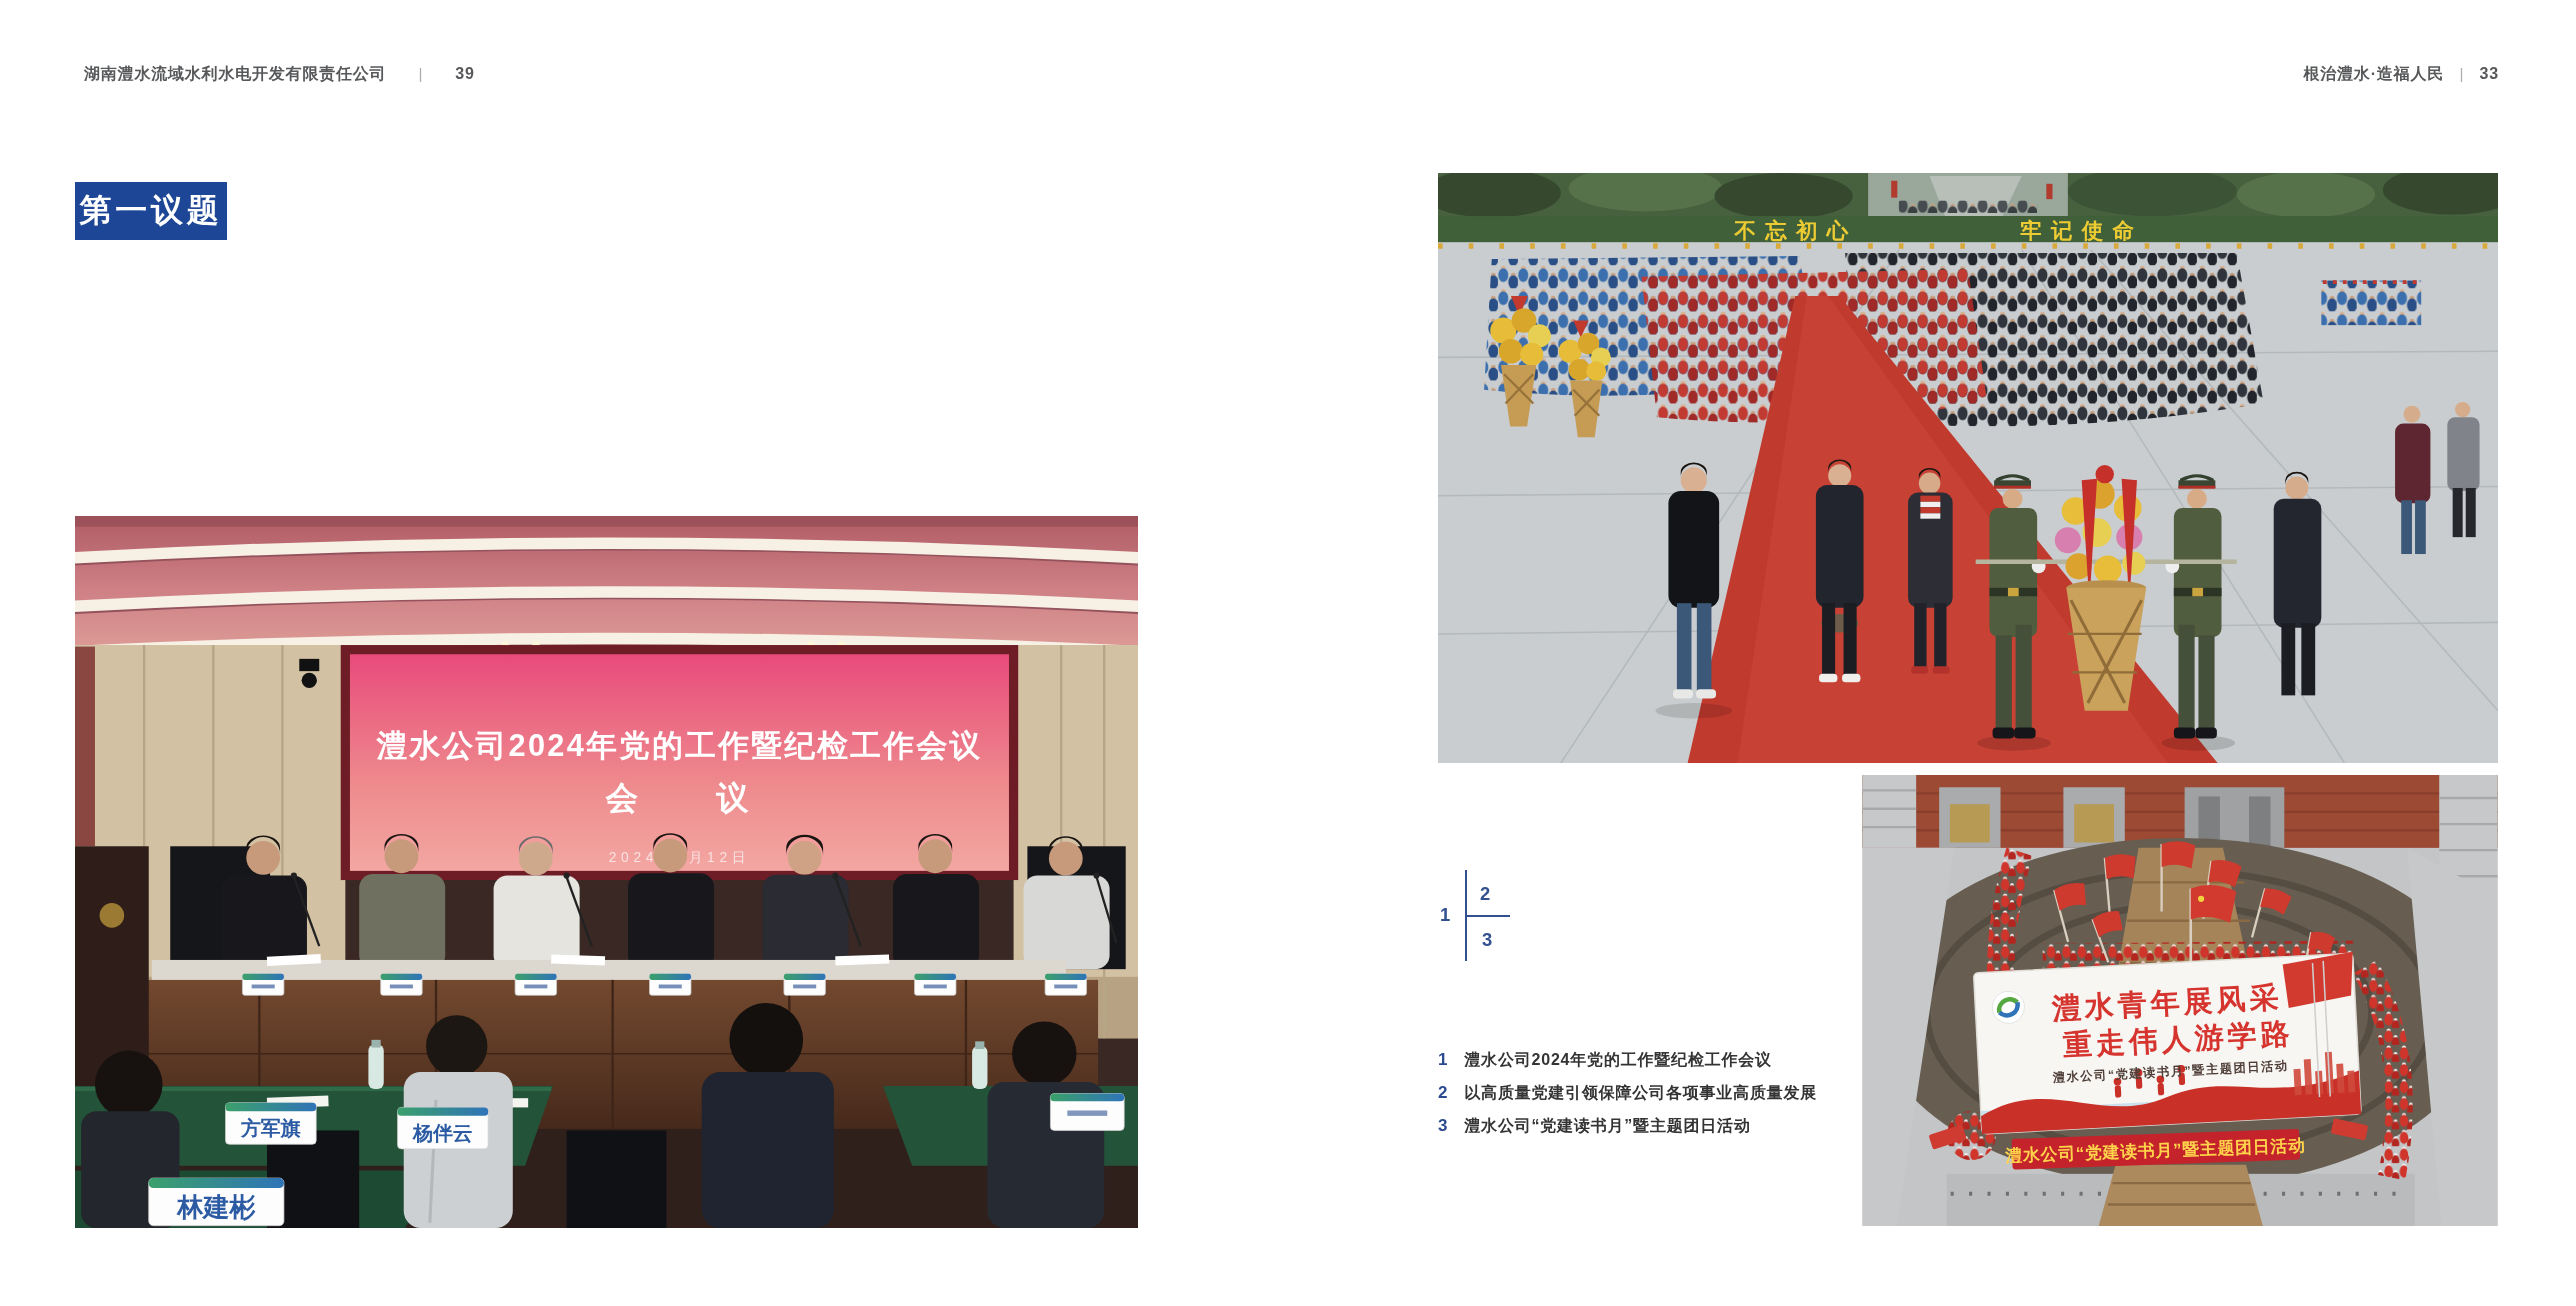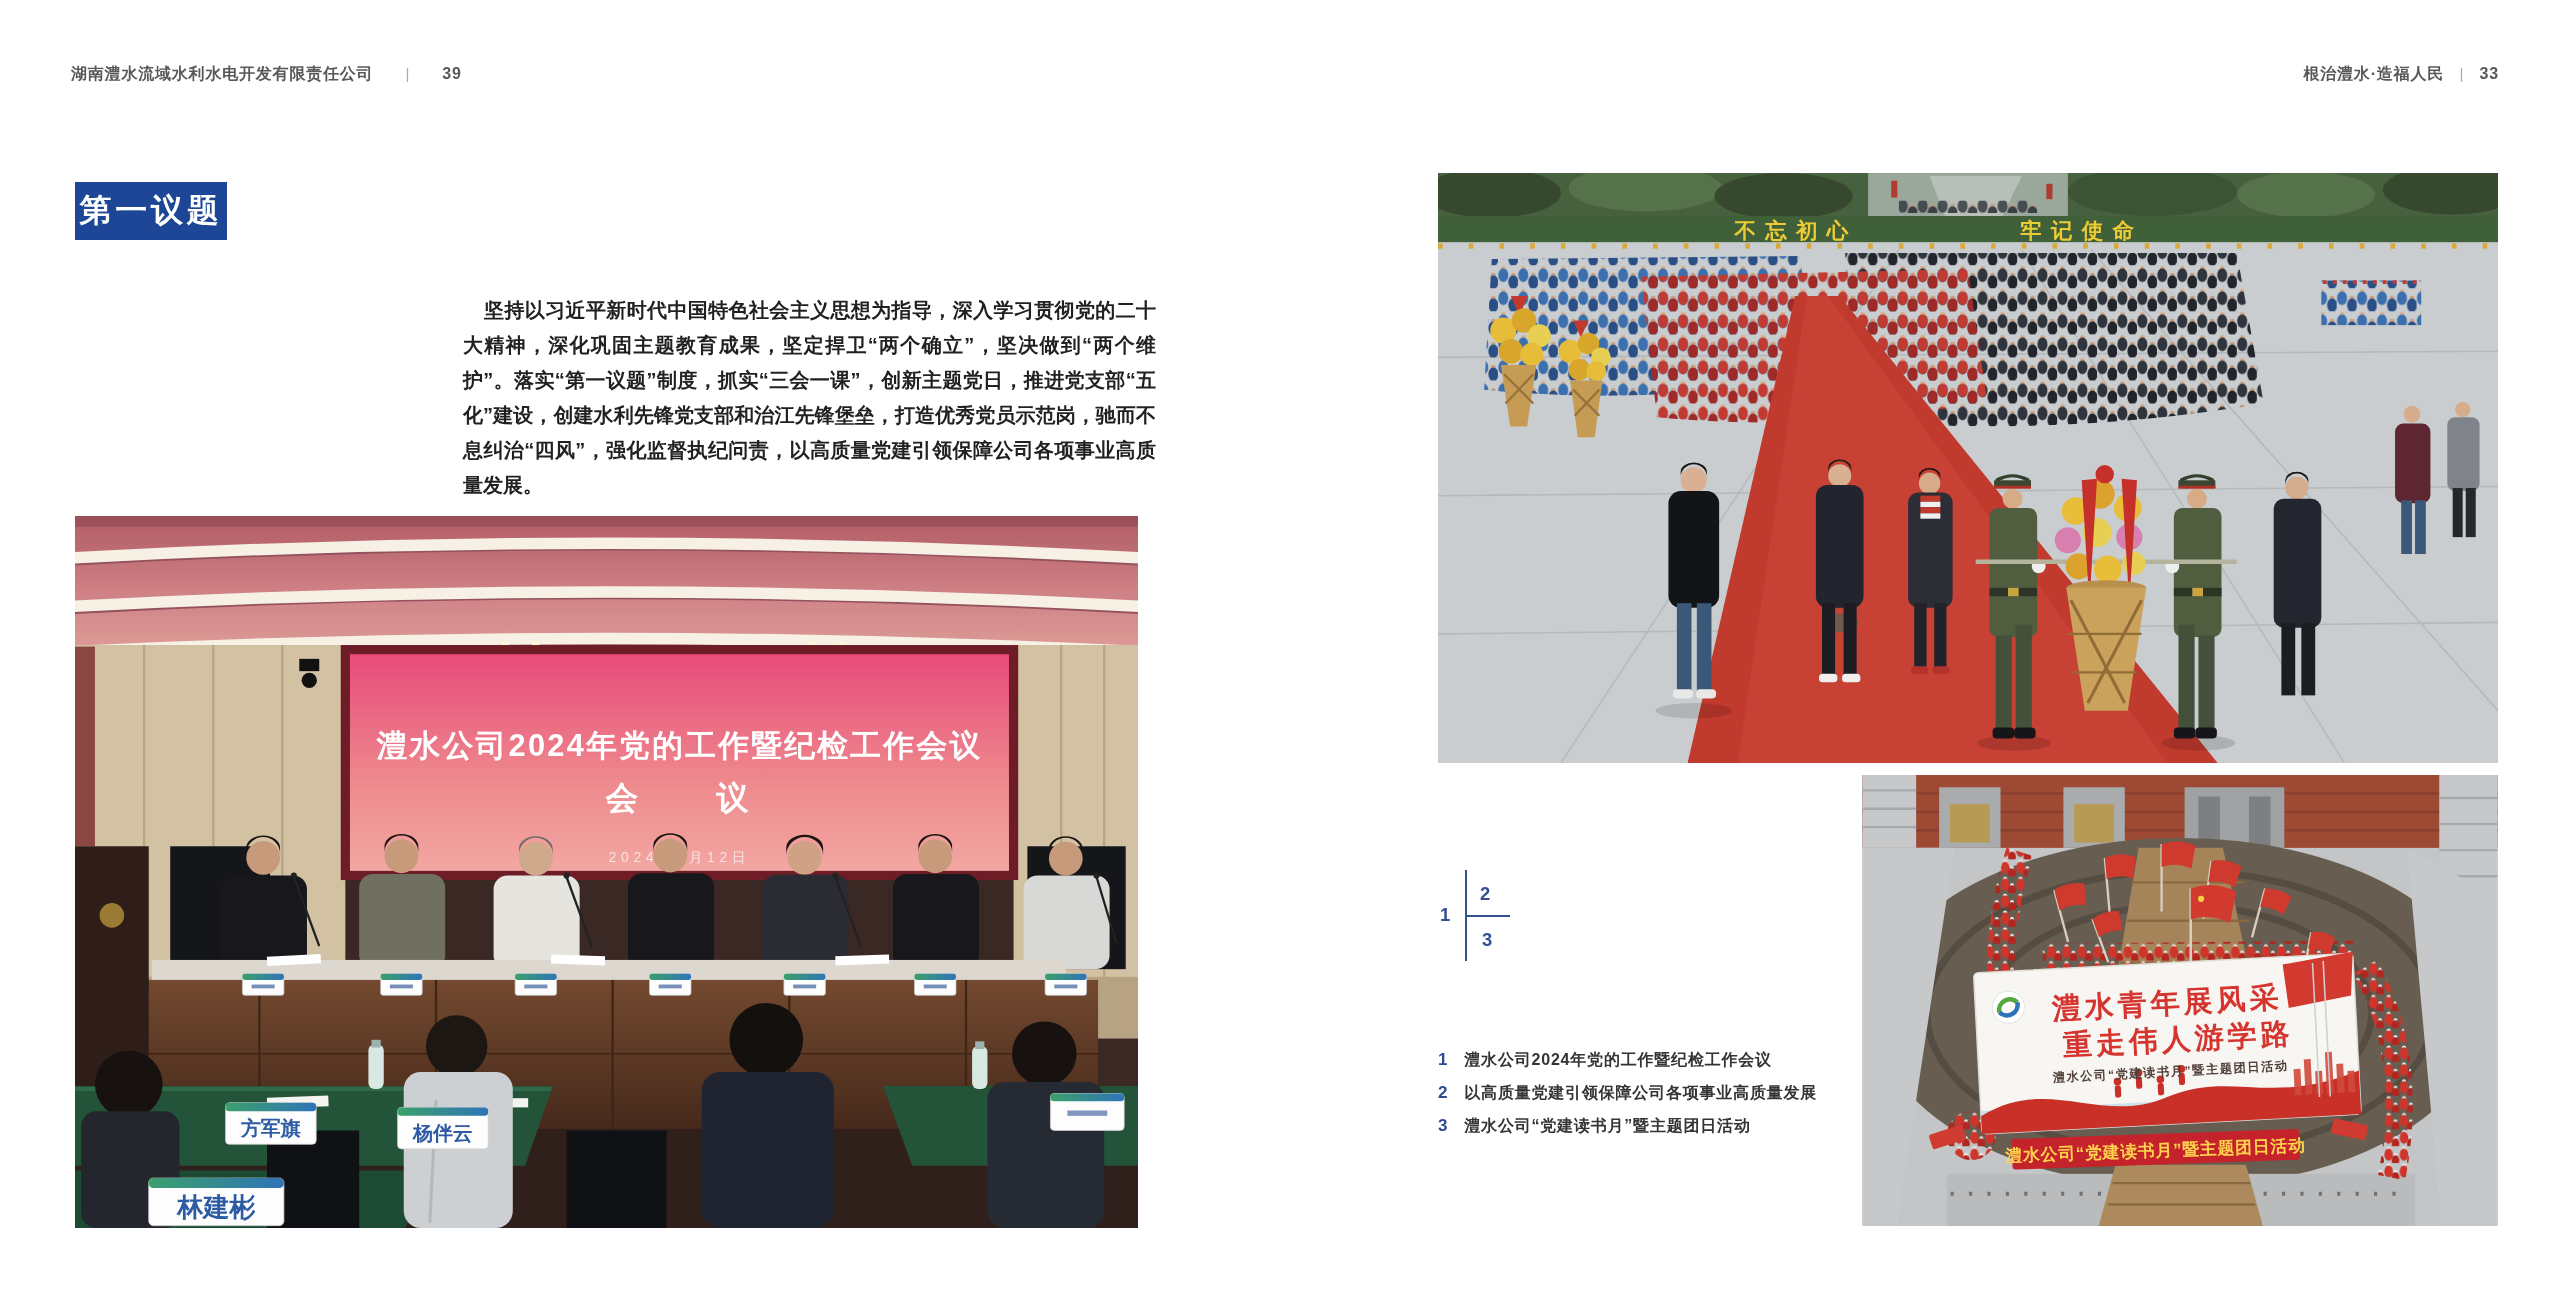--- a/index.html
+++ b/index.html
@@ -1,21 +1,21 @@
 <!DOCTYPE html>
 <html style="font-size:12.3px"><head>
 <meta charset="utf-8">
 <style>
   html,body{margin:0;padding:0;background:#fff;}
   .page{position:relative;width:2576px;height:1306px;background:#ffffff;
         font-family:"Liberation Sans","DejaVu Sans",sans-serif;overflow:hidden;}
   .hdr{position:absolute;top:64px;display:flex;align-items:baseline;gap:15.4px;
        font-size:16px;font-weight:bold;color:#57585a;letter-spacing:0.8px;}
   .hdr .sep{color:#a9abae;font-weight:normal;font-size:15.4px;}
-  .hdr-left{left:71px;gap:32px;}
+  .hdr-left{left:84px;gap:32px;}
   .hdr-right{right:77px;text-align:center;}
   .badge{position:absolute;left:75px;top:182px;width:152px;height:58px;background:#1d4796;
          color:#fff;font-size:32px;font-weight:bold;letter-spacing:3.8px;
          display:flex;align-items:center;justify-content:center;}
   .para{position:absolute;left:463px;top:293px;width:693px;font-size:20px;line-height:35px;
         color:#232020;font-weight:bold;text-align:justify;text-indent:21px;}
   .fig-num{position:absolute;color:#33508f;font-weight:bold;font-size:18.4px;}
   .fig-line{position:absolute;background:#33508f;}
   .captions{position:absolute;left:1438px;top:1050px;display:flex;flex-direction:column;}
   .cap-row{display:flex;align-items:baseline;height:33px;gap:12.3px;}
@@ -35,21 +35,20 @@
     <span>39</span>
   </div>
   <div class="hdr hdr-right">
     <span>根治澧水·造福人民</span>
     <span class="sep">|</span>
     <span>33</span>
   </div>
 
   <div class="badge">第一议题</div>
 
-  <div class="para">坚持以习近平新时代中国特色社会主义思想为指导，深入学习贯彻党的二十大精神，深化巩固主题教育成果，坚定捍卫“两个确立”，坚决做到“两个维护”。落实“第一议题”制度，抓实“三会一课”，创新主题党日，推进党支部“五化”建设，创建水利先锋党支部和治江先锋堡垒，打造优秀党员示范岗，驰而不息纠治“四风”，强化监督执纪问责，以高质量党建引领保障公司各项事业高质量发展。</div>
 
   <span class="fig-num" style="left:1440px;top:904px;">1</span>
   <div class="fig-line" style="left:1465px;top:870px;width:1.5px;height:91px;"></div>
   <div class="fig-line" style="left:1465px;top:915px;width:45px;height:1.5px;"></div>
   <span class="fig-num" style="left:1480px;top:883px;">2</span>
   <span class="fig-num" style="left:1482px;top:929px;">3</span>
 
   <div class="captions">
     <div class="cap-row">
       <span class="cap-num">1</span>

